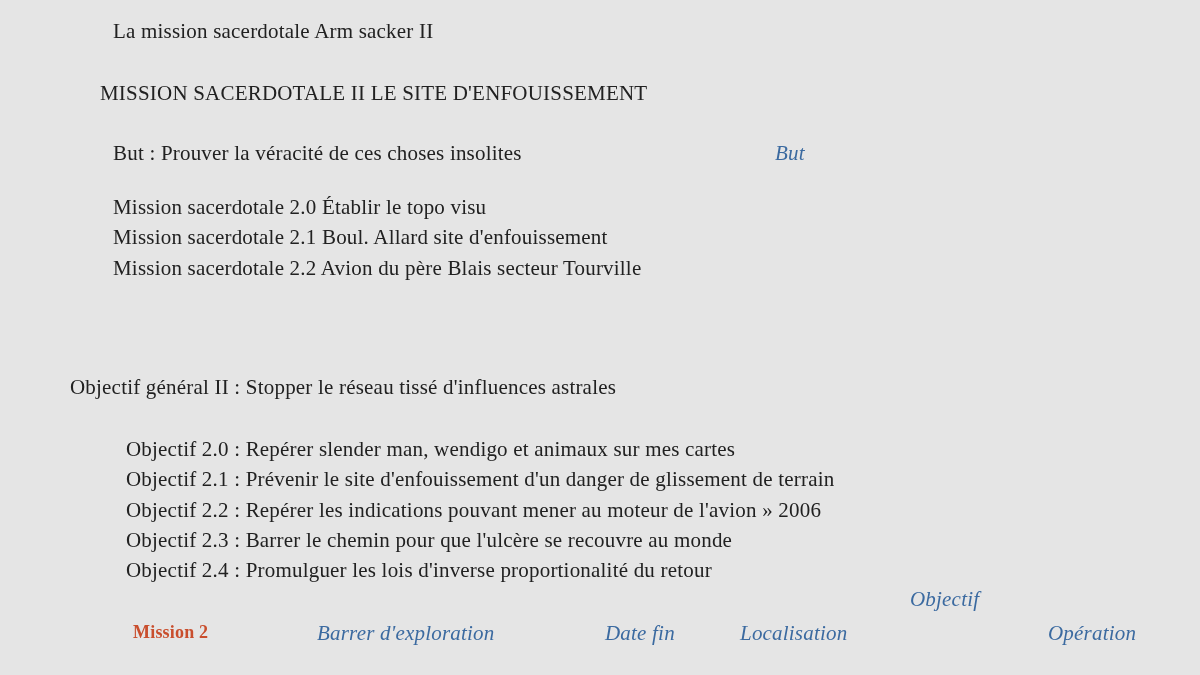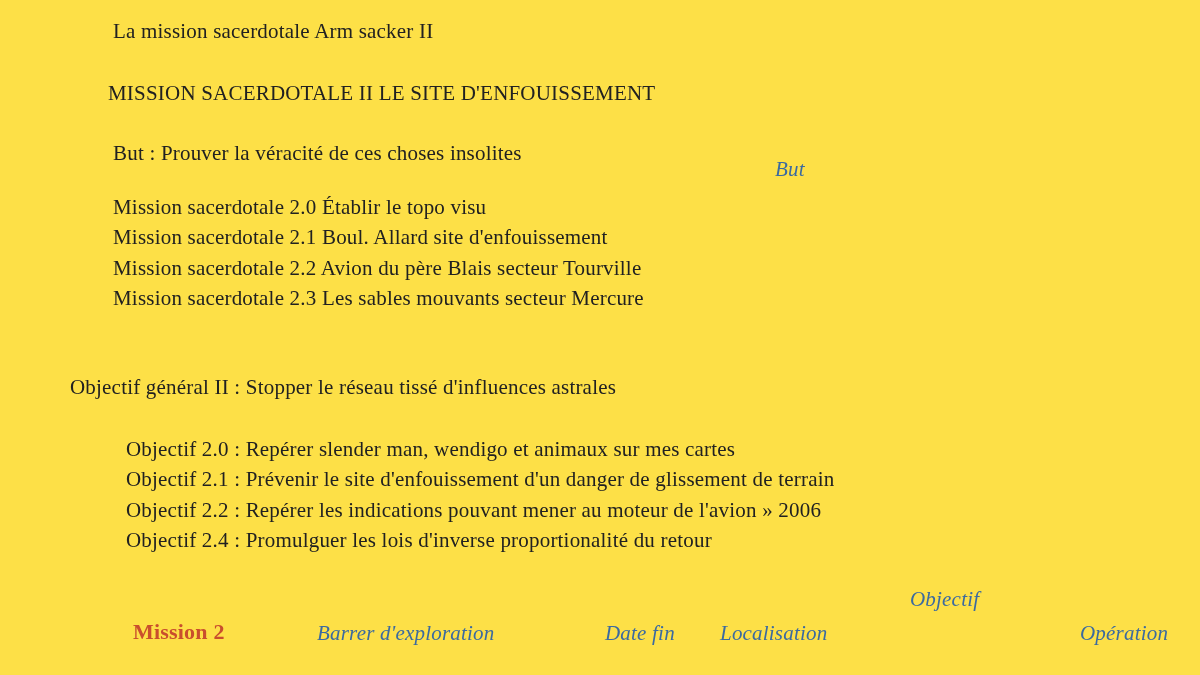--- a/index.html
+++ b/index.html
@@ -1,20 +1,20 @@
 <!DOCTYPE html>
 <html><head>
 <meta charset="utf-8">
 <style>
   html, body { margin: 0; padding: 0; background: #ffffff; }
   .page {
     position: relative;
     width: 1200px;
     height: 675px;
-    background: #fde047;
+    background: #e5e5e5;
     font-family: "Liberation Serif", serif;
     font-size: 21px;
     color: #212121;
     overflow: hidden;
   }
   .line {
     position: absolute;
     white-space: nowrap;
     line-height: 30px;
     letter-spacing: 0.2px;
@@ -25,57 +25,57 @@
     letter-spacing: 0.2px;
   }
   .block .row { line-height: 30.3px; }
   .field-label {
     color: #3b6aa0;
     font-style: italic;
   }
   .mission-red {
     color: #c94e2d;
     font-weight: bold;
-    font-size: 22px;
+    font-size: 18px;
   }
 </style>
 </head>
 <body>
 
 <div class="page">
 
   <div class="line" style="left:113px; top:16px;">La mission sacerdotale Arm sacker II</div>
 
-  <div class="line" style="left:108px; top:78px;font-family:Liberation Serif, serif;">MISSION SACERDOTALE II LE SITE D'ENFOUISSEMENT</div>
+  <div class="line" style="left:100px; top:78px;font-family:Liberation Serif, serif;">MISSION SACERDOTALE II LE SITE D'ENFOUISSEMENT</div>
 
   <div class="line" style="left:113px; top:138px;">But : Prouver la véracité de ces choses insolites</div>
 
-  <div class="line field-label" style="left:775px; top:138px;margin-top:16px;">But</div>
+  <div class="line field-label" style="left:775px; top:138px;">But</div>
 
   <div class="block" style="left:113px; top:192px;">
     <div class="row">Mission sacerdotale 2.0 Établir le topo visu</div>
     <div class="row">Mission sacerdotale 2.1 Boul. Allard site d'enfouissement</div>
     <div class="row">Mission sacerdotale 2.2 Avion du père Blais secteur Tourville</div>
-    <div class="row">Mission sacerdotale 2.3 Les sables mouvants secteur Mercure</div>
   </div>
 
   <div class="line" style="left:70px; top:372px;">Objectif général II : Stopper le réseau tissé d'influences astrales</div>
 
   <div class="block" style="left:126px; top:434px;">
     <div class="row">Objectif 2.0 : Repérer slender man, wendigo et animaux sur mes cartes</div>
     <div class="row">Objectif 2.1 : Prévenir le site d'enfouissement d'un danger de glissement de terrain</div>
     <div class="row">Objectif 2.2 : Repérer les indications pouvant mener au moteur de l'avion » 2006</div>
+    <div class="row">Objectif 2.3 : Barrer le chemin pour que l'ulcère se recouvre au monde</div>
     <div class="row">Objectif 2.4 : Promulguer les lois d'inverse proportionalité du retour</div>
   </div>
 
   <div class="line mission-red" style="left:133px; top:617px;">Mission 2</div>
 
   <div class="line field-label" style="left:317px; top:618px;">Barrer d'exploration</div>
 
   <div class="line field-label" style="left:605px; top:618px;">Date fin</div>
 
-  <div class="line field-label" style="left:720px; top:618px;">Localisation</div>
+  <div class="line field-label" style="left:740px; top:618px;">Localisation</div>
 
   <div class="line field-label" style="left:910px; top:584px;">Objectif</div>
 
-  <div class="line field-label" style="left:1048px; top:618px;margin-left:32px;">Opération</div>
+  <div class="line field-label" style="left:1048px; top:618px;">Opération</div>
 
 </div>
 
 </body></html>

